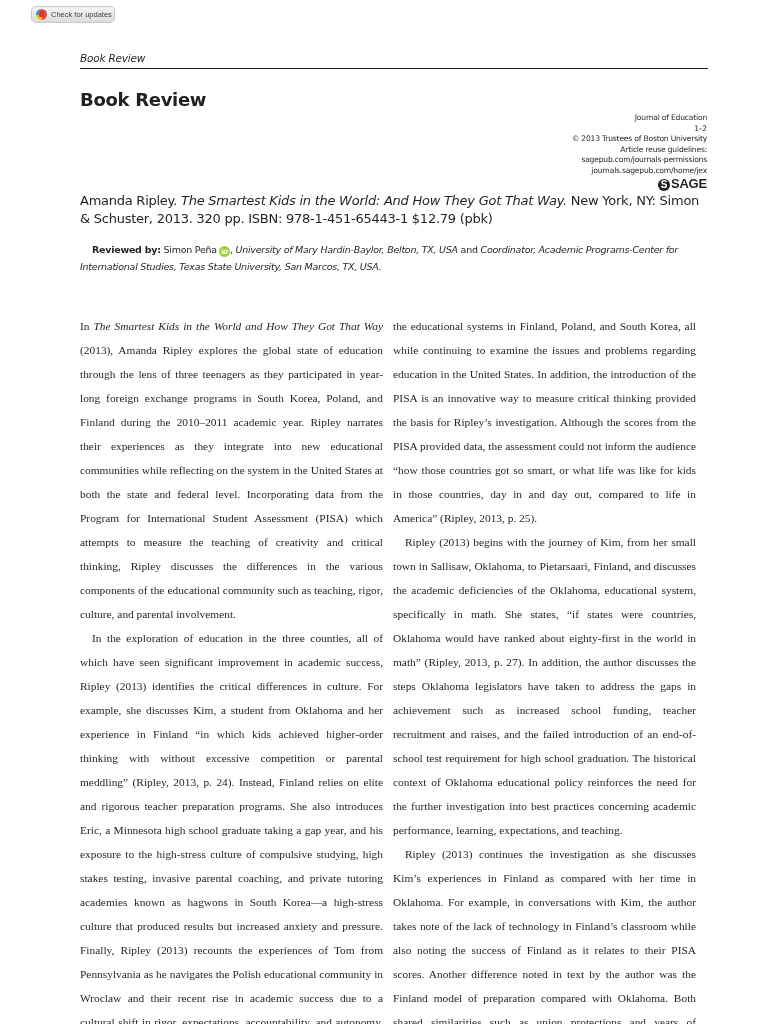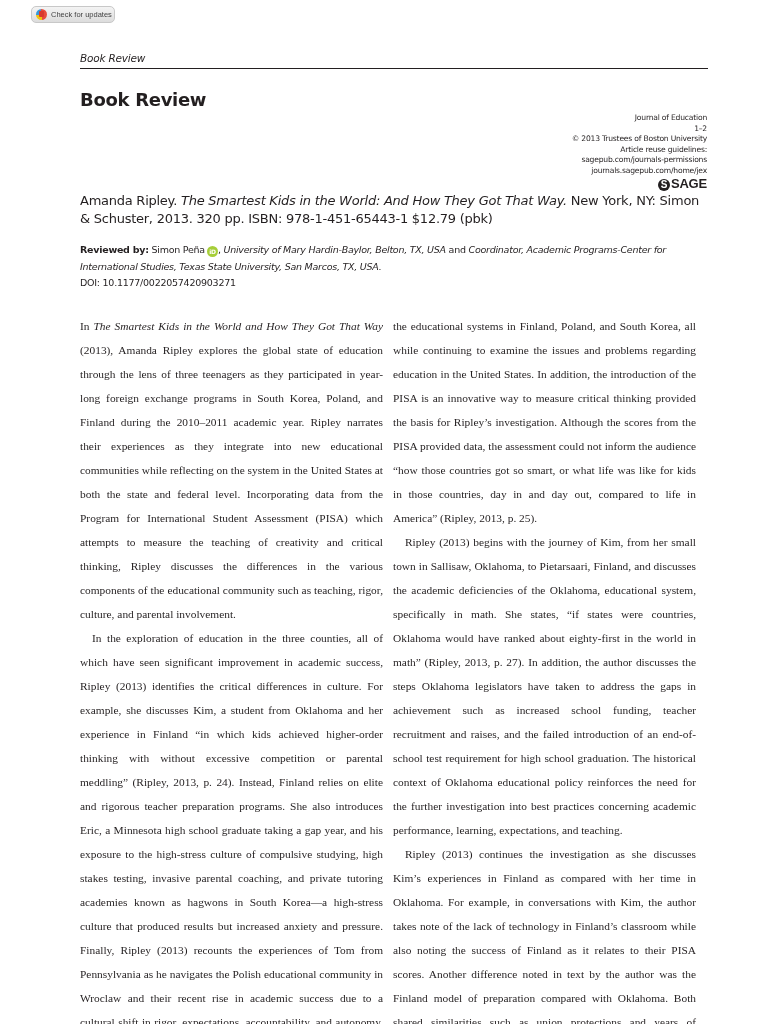--- a/index.html
+++ b/index.html
@@ -22,21 +22,21 @@
     .article-type { position: absolute; left: 80px; top: 89px; font-family: "DejaVu Sans", sans-serif; font-weight: bold; font-size: 18px; letter-spacing: -0.3px; }
 
     .journal-meta { position: absolute; right: 61px; top: 77px; text-align: right; font-family: "DejaVu Sans", sans-serif; font-size: 7.6px; line-height: 10.6px; letter-spacing: -0.2px; margin-top: 36px; }
     .sage-logo { display: inline-flex; align-items: center; font-family: "Liberation Sans", sans-serif; font-weight: bold; font-size: 13px; margin-top: 2px; }
     .sage-mark { width: 12px; height: 12px; border-radius: 50%; background: #231f20; color: #fff; font-size: 10px; line-height: 12px; text-align: center; margin-right: 1px; }
 
     .citation { position: absolute; left: 80px; top: 192px; width: 630px; font-family: "DejaVu Sans", sans-serif; font-size: 13px; line-height: 17.5px; letter-spacing: -0.25px; }
     .citation em { font-style: italic; }
 
     .reviewer { position: absolute; left: 80px; top: 242px; width: 630px; font-family: "DejaVu Sans", sans-serif; font-size: 9.5px; line-height: 16.5px; letter-spacing: -0.25px; }
-    .reviewer b { font-weight: bold; }
+    .reviewer b { font-weight: bold; margin-left: 12px; }
     .reviewer em { font-style: italic; text-align: right; }
     .orcid-icon { display: inline-block; width: 11px; height: 11px; border-radius: 50%; background: #a6ce39; color: #fff; font-size: 6px; font-weight: bold; line-height: 11px; text-align: center; vertical-align: -1px; margin-left: 2px; }
 
     .body-col { position: absolute; top: 314px; width: 303px; font-family: "Liberation Serif", serif; font-size: 11.4px; line-height: 24px; text-align: justify; hyphens: manual; }
     .col-left { left: 80px; }
     .col-right { left: 393px; }
     .body-col p { margin: 0; text-indent: 12px; }
     .body-col p.first { text-indent: 0; }
     .body-col em { font-style: italic; }
   </style>
@@ -71,21 +71,20 @@
   <em>The Smartest Kids in the World: And How They Got That Way.</em>
   <span>New York, NY: Simon &amp; Schuster, 2013. 320 pp. ISBN: 978-1-451-65443-1 $12.79 (pbk)</span>
 </div>
 
 <div class="reviewer">
   <b>Reviewed by:</b>
   <span>Simon Peña</span><span class="orcid-icon">iD</span>,
   <em>University of Mary Hardin-Baylor, Belton, TX, USA</em>
   <span>and</span>
   <em>Coordinator, Academic Programs-Center for International Studies, Texas State University, San Marcos, TX, USA.</em>
-  <div>DOI: 10.1177/0022057420903271</div>
 </div>
 
 <div class="body-col col-left">
   <p class="first"><span>In</span> <em>The Smartest Kids in the World and How They Got That Way</em> <span>(2013), Amanda Ripley explores the global state of education through the lens of three teenagers as they par­ticipated in year-long foreign exchange programs in South Korea, Poland, and Finland during the 2010–2011 aca­demic year. Ripley narrates their experiences as they inte­grate into new educational communities while reflecting on the system in the United States at both the state and federal level. Incorporating data from the Program for International Student Assessment (PISA) which attempts to measure the teaching of creativity and critical thinking, Ripley discusses the differences in the various components of the educational community such as teaching, rigor, cul­ture, and parental involvement.</span></p>
   <p>In the exploration of education in the three counties, all of which have seen significant improvement in academic success, Ripley (2013) identifies the critical differences in culture. For example, she discusses Kim, a student from Oklahoma and her experience in Finland “in which kids achieved higher-order thinking with without excessive competition or parental meddling” (Ripley, 2013, p. 24). Instead, Finland relies on elite and rigorous teacher prepara­tion programs. She also introduces Eric, a Minnesota high school graduate taking a gap year, and his exposure to the high-stress culture of compulsive studying, high stakes test­ing, invasive parental coaching, and private tutoring acade­mies known as hagwons in South Korea—a high-stress culture that produced results but increased anxiety and pres­sure. Finally, Ripley (2013) recounts the experiences of Tom from Pennsylvania as he navigates the Polish educa­tional community in Wroclaw and their recent rise in aca­demic success due to a cultural shift in rigor, expectations, accountability, and autonomy. In the investigation of three unique countries and their pursuit of academic success along with the assessment of contemporary U.S. educa­tional affairs, one constant remained: “all children must learn rigorous higher-order thinking to thrive in the modern world” (Ripley, 2013, p. 199).</p>
 </div>
 
 <div class="body-col col-right">
   <p class="first">the educational systems in Finland, Poland, and South Korea, all while continuing to examine the issues and prob­lems regarding education in the United States. In addition, the introduction of the PISA is an innovative way to mea­sure critical thinking provided the basis for Ripley’s inves­tigation. Although the scores from the PISA provided data, the assessment could not inform the audience “how those countries got so smart, or what life was like for kids in those countries, day in and day out, compared to life in America” (Ripley, 2013, p. 25).</p>
   <p>Ripley (2013) begins with the journey of Kim, from her small town in Sallisaw, Oklahoma, to Pietarsaari, Finland, and discusses the academic deficiencies of the Oklahoma, educational system, specifically in math. She states, “if states were countries, Oklahoma would have ranked about eighty-first in the world in math” (Ripley, 2013, p. 27). In addition, the author discusses the steps Oklahoma legisla­tors have taken to address the gaps in achievement such as increased school funding, teacher recruitment and raises, and the failed introduction of an end-of-school test require­ment for high school graduation. The historical context of Oklahoma educational policy reinforces the need for the further investigation into best practices concerning aca­demic performance, learning, expectations, and teaching.</p>

